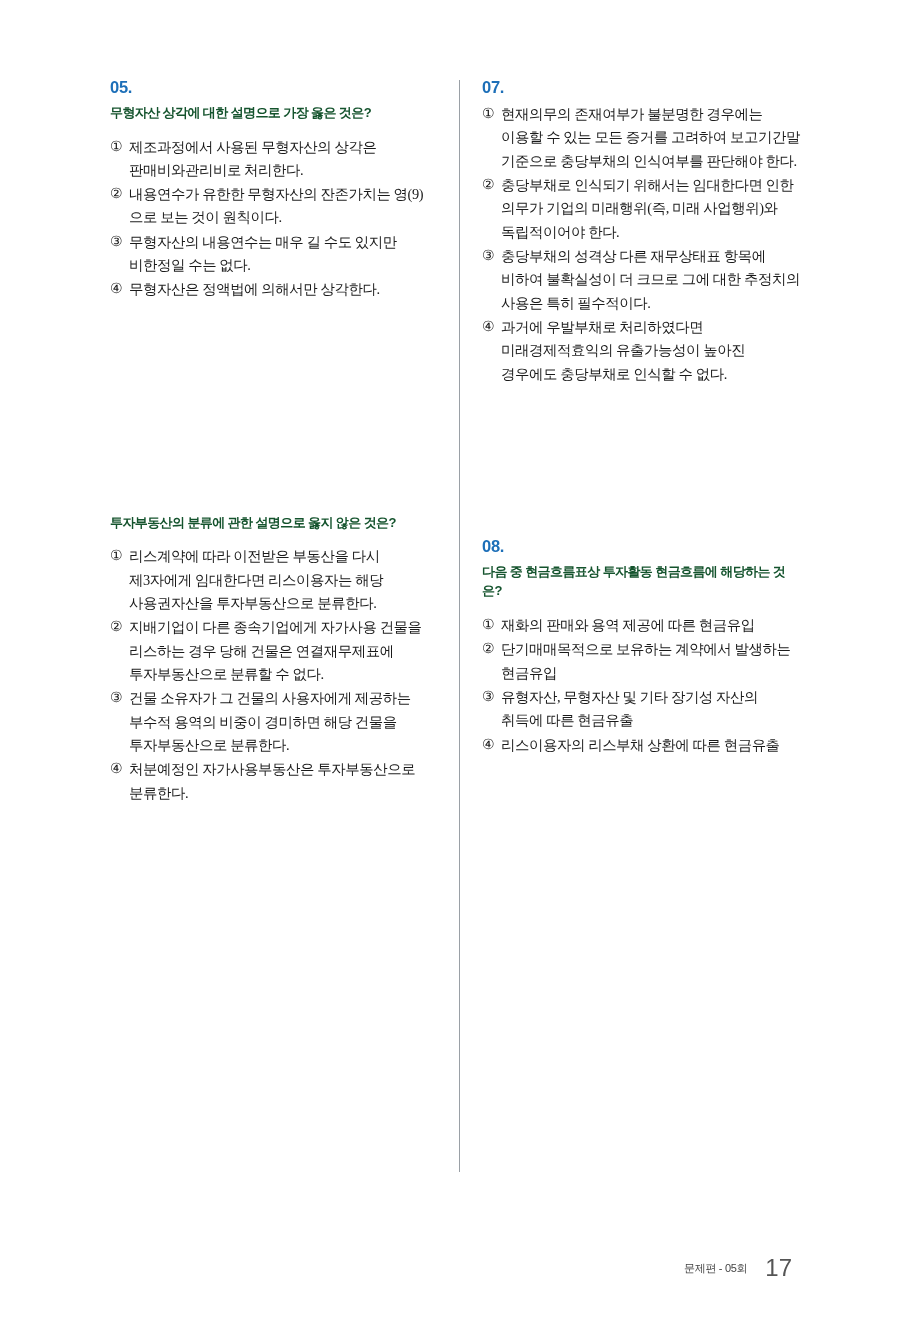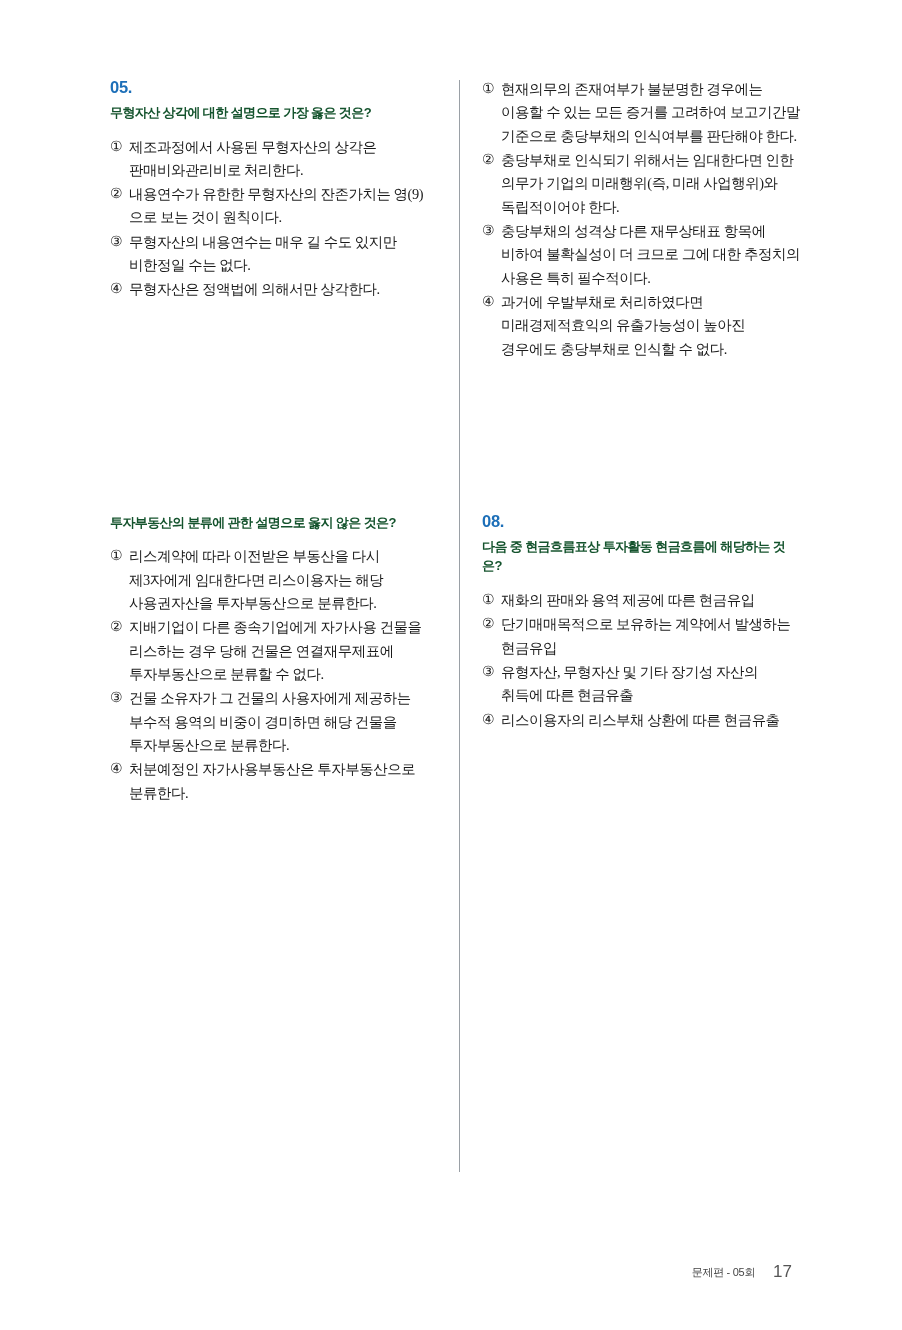--- a/index.html
+++ b/index.html
@@ -98,21 +98,21 @@
     display: inline-block;
     font-family: "Liberation Sans", sans-serif;
     font-size: 11px;
     color: #444;
     letter-spacing: -0.3px;
     vertical-align: middle;
   }
   .footer-page {
     display: inline-block;
     font-family: "Liberation Sans", sans-serif;
-    font-size: 17px;
+    font-size: 24px;
     color: #555;
     margin-left: 14px;
     vertical-align: middle;
   }
 </style>
 </head>
 <body>
 
 <div class="page">
 
@@ -167,20 +167,21 @@
             <span class="ctext">처분예정인 자가사용부동산은 투자부동산으로 분류한다.</span>
           </div>
         </div>
       </div>
 
     </div>
 
     <div class="col col-right">
 
       <div class="q-block">
+        <div class="q-num">07.</div>
         <div class="choices">
           <div class="choice">
             <span class="marker">①</span>
             <span class="ctext">현재의무의 존재여부가 불분명한 경우에는 이용할 수 있는 모든 증거를 고려하여 보고기간말 기준으로 충당부채의 인식여부를 판단해야 한다.</span>
           </div>
           <div class="choice">
             <span class="marker">②</span>
             <span class="ctext">충당부채로 인식되기 위해서는 임대한다면 인한 의무가 기업의 미래행위(즉, 미래 사업행위)와 독립적이어야 한다.</span>
           </div>
           <div class="choice">

